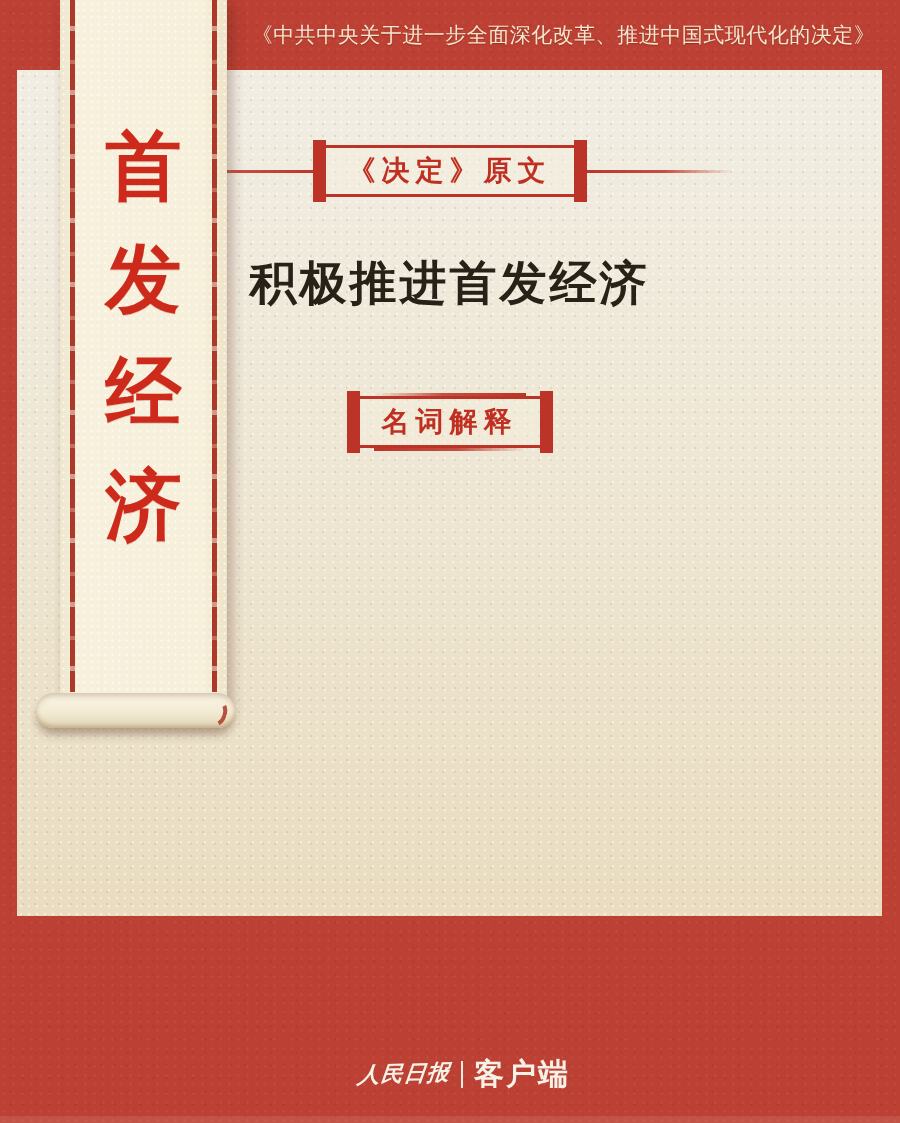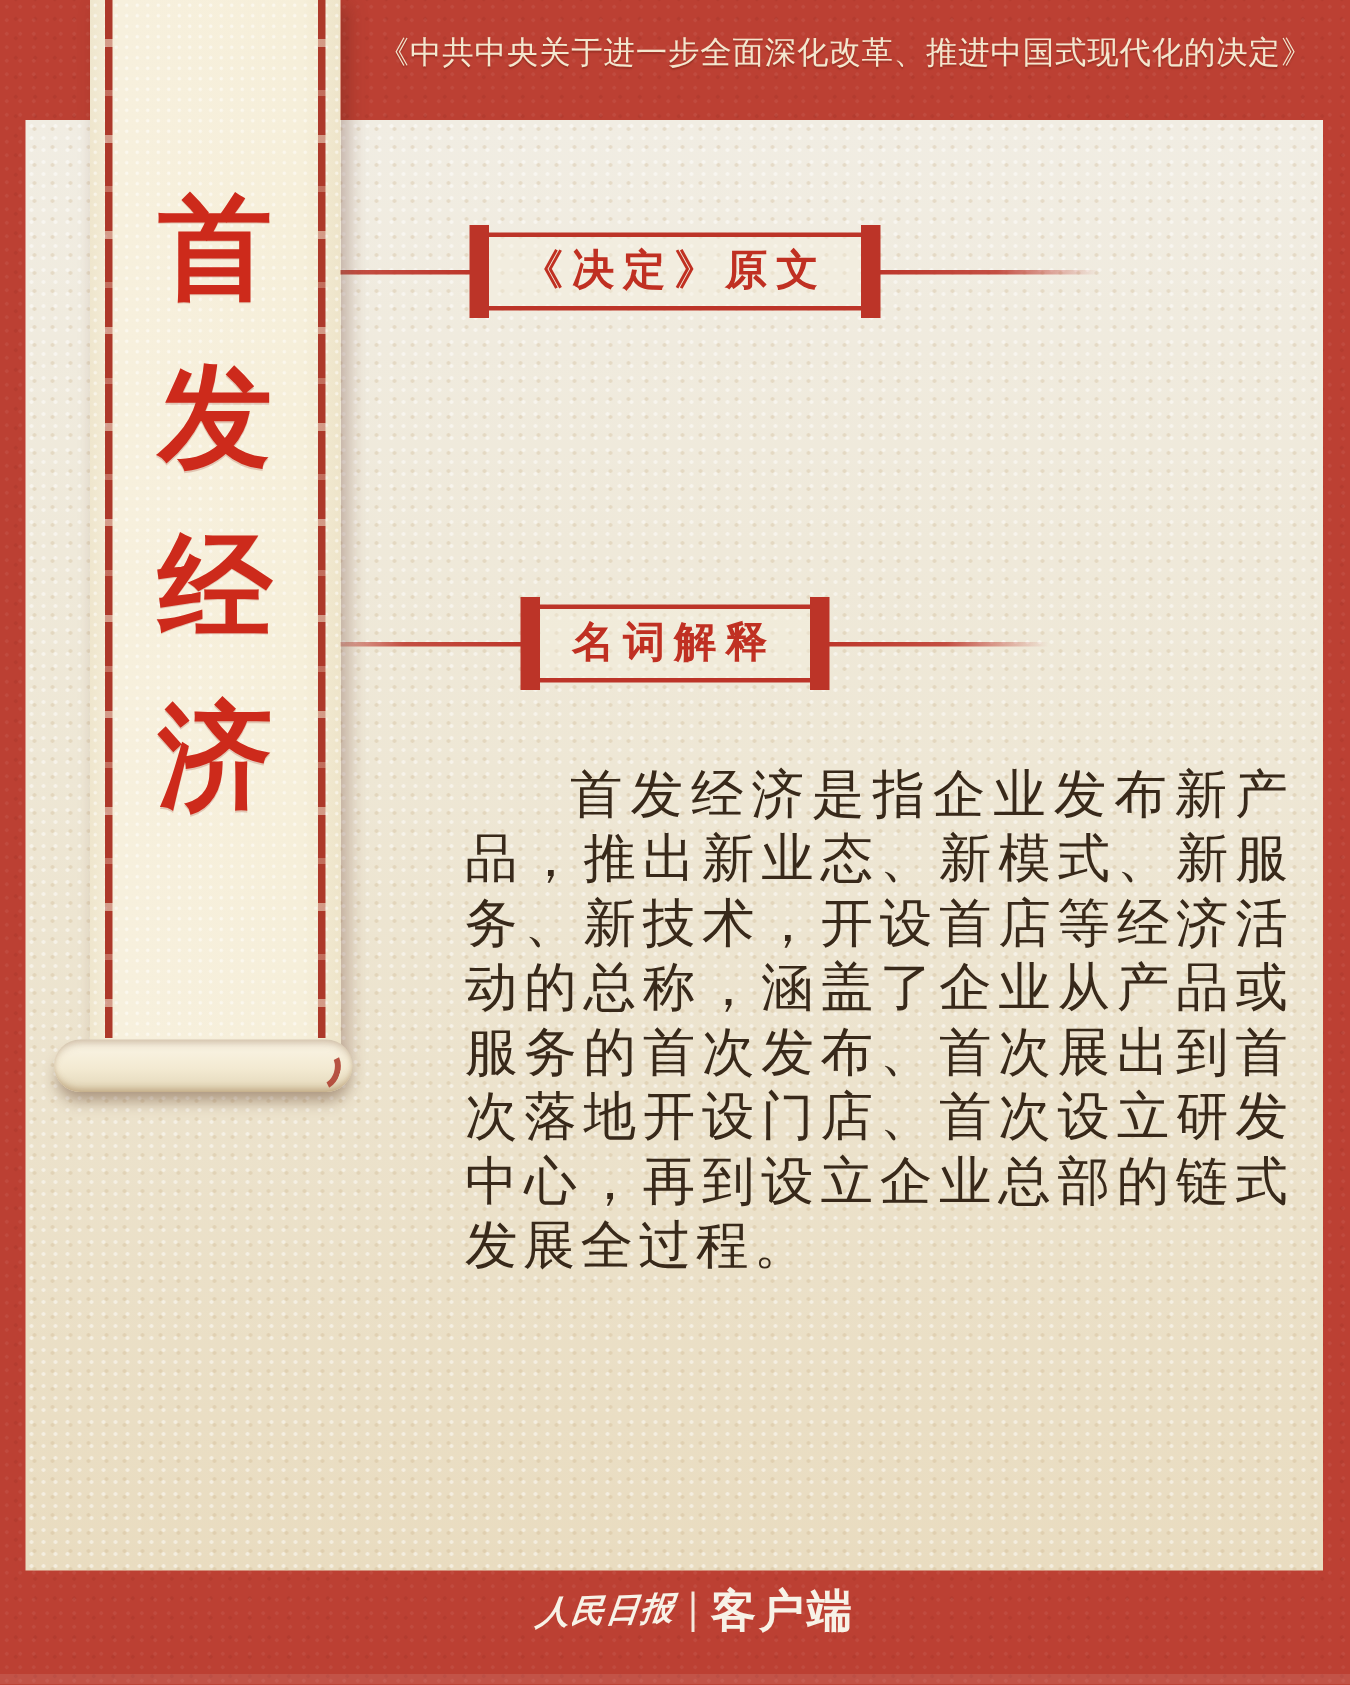--- a/index.html
+++ b/index.html
@@ -23,36 +23,36 @@
     position: absolute; left: 227px; right: 0; top: 0; height: 70px;
     display: flex; align-items: center; justify-content: center;
     font-size: 21px; color: #f3e7cf; letter-spacing: 0.5px;
     text-shadow: 0 1px 1px rgba(90,20,10,0.35);
     z-index: 2;
     font-family: Liberation Serif, serif;
   }
 
   
   .paper {
-    position: absolute; left: 17px; top: 80px; width: 865px; height: 967px;
+    position: absolute; left: 17px; top: 70px; width: 865px; height: 846px;
     background-image:
       radial-gradient(rgba(255,255,255,0.5) 1px, transparent 1.5px),
       radial-gradient(rgba(197,170,128,0.28) 1px, transparent 1.5px),
       linear-gradient(180deg, #f1ede3 0%, #eee7d5 45%, #e9dcc0 100%);
     background-size: 8px 8px, 12px 12px, 100% 100%;
     z-index: 1;
   }
 
   
   .badge-row {
     position: absolute; left: 0; right: 0;
     display: flex; align-items: center; justify-content: center;
   }
   .badge-row.quote { top: 75px; }
-  .badge-row.definition { top: 323px; }
+  .badge-row.definition { top: 323px; flex-direction: column; }
   .badge-line { width: 152px; height: 3px; }
   .badge-line.left  { background: linear-gradient(90deg, rgba(188,52,40,0), rgba(188,52,40,0.85) 45%, #bc3428); }
   .badge-line.right { background: linear-gradient(270deg, rgba(188,52,40,0), rgba(188,52,40,0.85) 45%, #bc3428); }
   .badge-box {
     position: relative; border: 3px solid #bc3428; padding: 6px 26px;
     background: rgba(246,239,222,0.4);
   }
   .badge-box::before, .badge-box::after {
     content: ""; position: absolute; top: -8px; bottom: -8px; width: 13px;
     background: #bc3428;
@@ -151,30 +151,30 @@
   <div class="paper">
 
     <div class="badge-row quote">
       <div class="badge-line left"></div>
       <div class="badge-box">
         <span class="badge-label">《决定》原文</span>
       </div>
       <div class="badge-line right"></div>
     </div>
 
+    <div class="headline">积极推进首发经济</div>
 
     <div class="badge-row definition">
       <div class="badge-line left"></div>
       <div class="badge-box">
         <span class="badge-label">名词解释</span>
       </div>
       <div class="badge-line right"></div>
     </div>
 
-    <div class="paragraph">首发经济是指企业发布新产品，推出新业态、新模式、新服务、新技术，开设首店等经济活动的总称，涵盖了企业从产品或服务的首次发布、首次展出到首次落地开设门店、首次设立研发中心，再到设立企业总部的链式发展全过程。</div>
   </div>
 
   <div class="scroll">
     <div class="scroll-line left"></div>
     <div class="scroll-line right"></div>
     <div class="scroll-chars">
       <span class="scroll-char">首</span>
       <span class="scroll-char">发</span>
       <span class="scroll-char">经</span>
       <span class="scroll-char">济</span>

